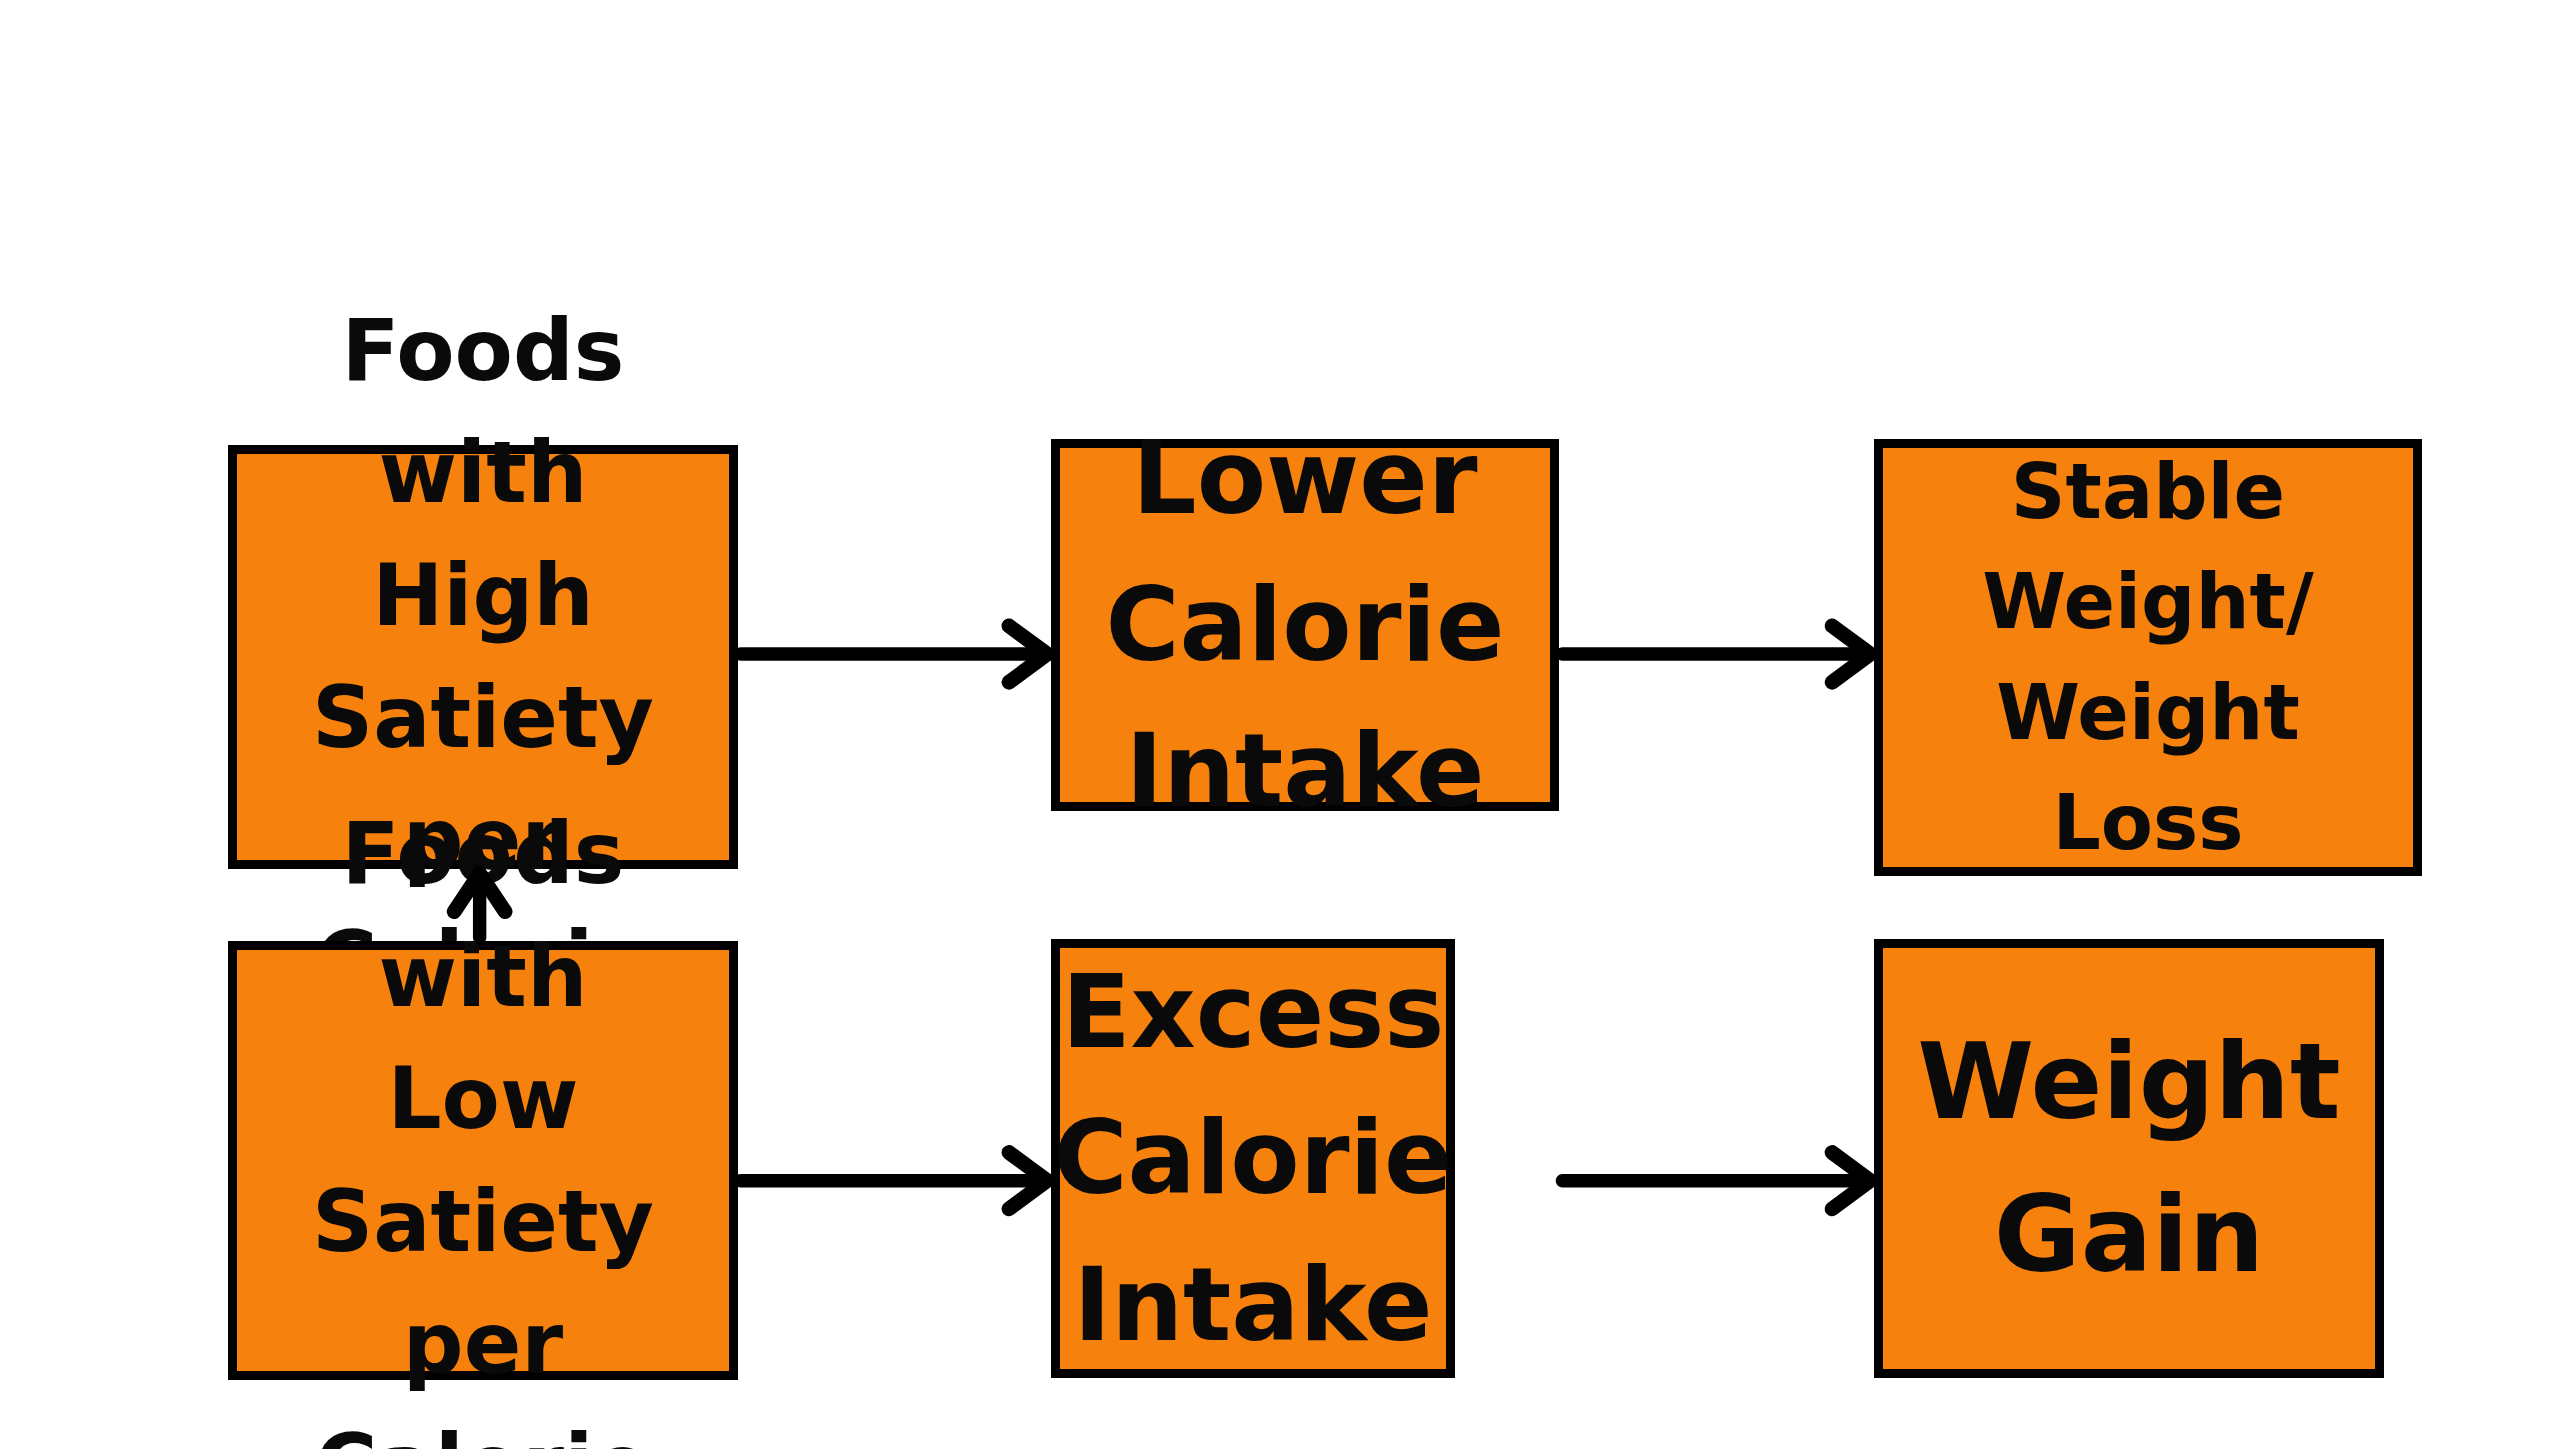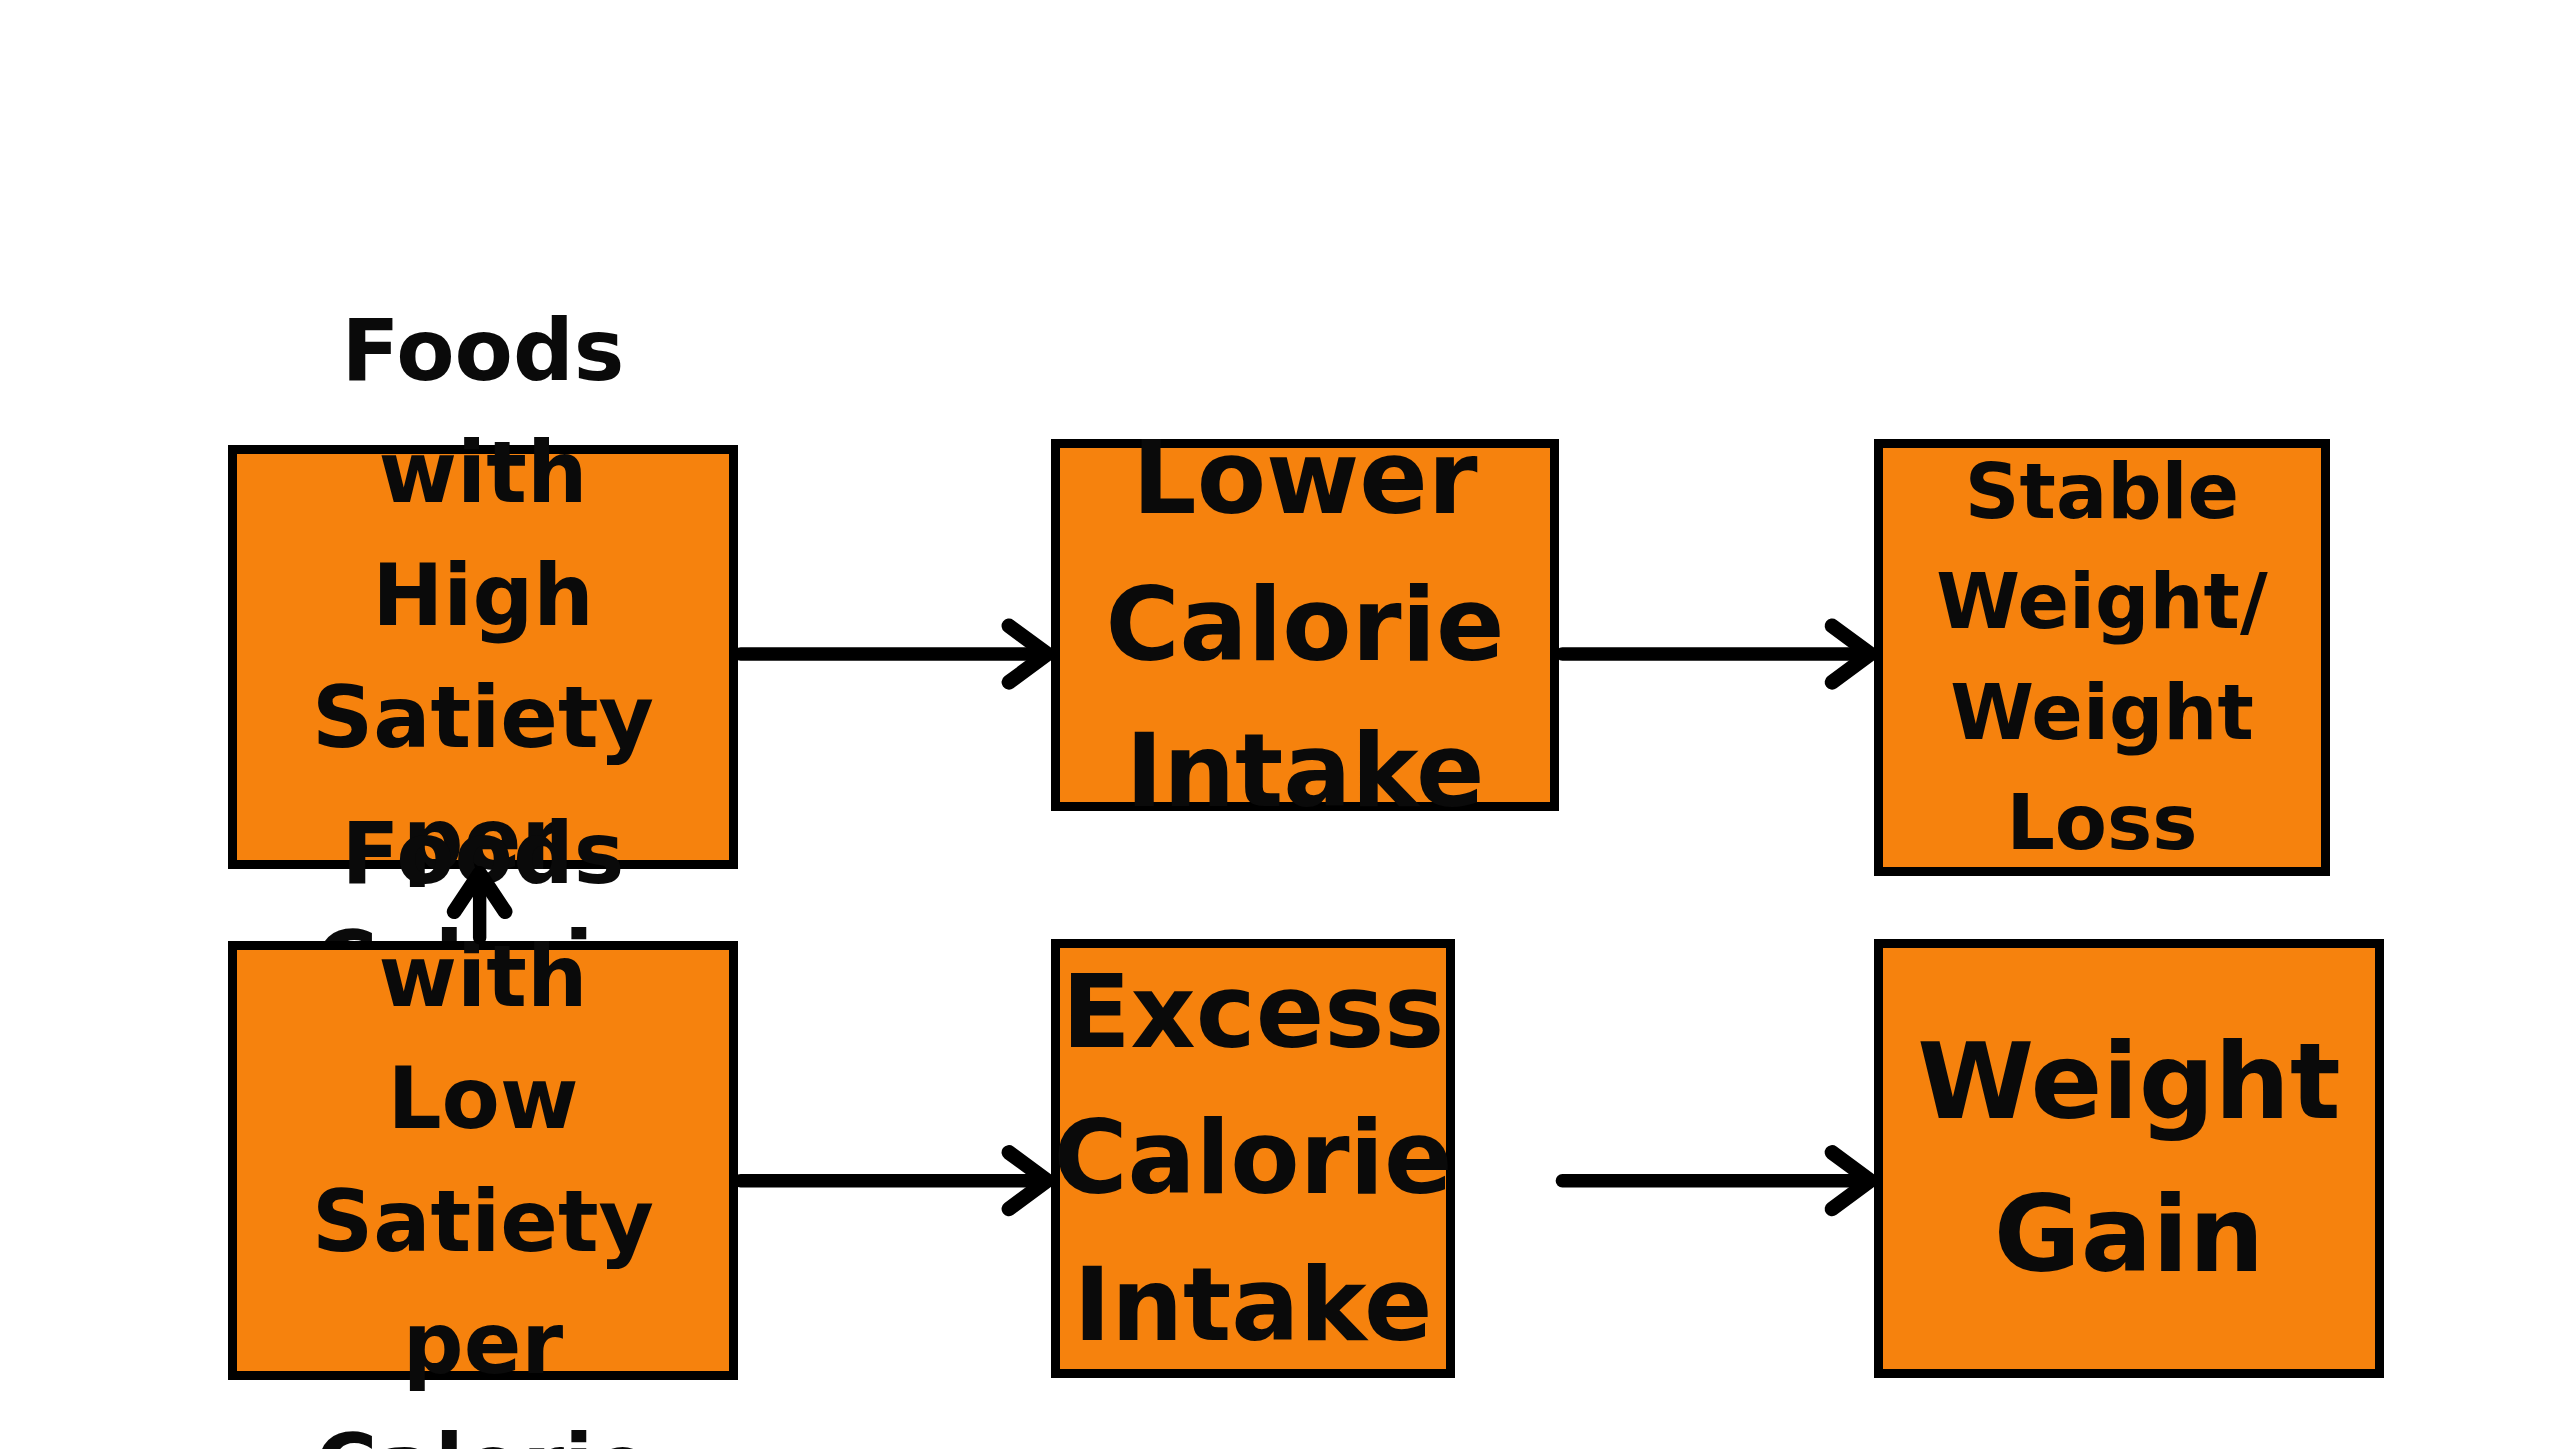--- a/index.html
+++ b/index.html
@@ -20,21 +20,21 @@
     color: var(--text, #0A0A0A);
     display: flex;
     align-items: center;
     justify-content: center;
     text-align: center;
     font-weight: bold;
   }
   .node .label { white-space: pre-line; display: block; }
   #node-a { left: 228px;  top: 445px;  width: 510px; height: 424px; font-size: 85px; line-height: 1.44; }
   #node-b { left: 1051px; top: 439px;  width: 508px; height: 372px; font-size: 101px; line-height: 1.45; }
-  #node-c { left: 1874px; top: 439px;  width: 456px; height: 437px; font-size: 76px; line-height: 1.45; }
+  #node-c { left: 1874px; top: 439px;  width: 548px; height: 437px; font-size: 76px; line-height: 1.45; }
   #node-d { left: 228px;  top: 941px; width: 510px; height: 439px; font-size: 85px; line-height: 1.44; }
   #node-e { left: 1051px; top: 939px; width: 404px; height: 439px; font-size: 101px; line-height: 1.45; }
   #node-f { left: 1874px; top: 939px; width: 510px; height: 439px; font-size: 106px; line-height: 1.44; }
   svg.arrows { position: absolute; left: 0; top: 0; width: 2576px; height: 1449px; pointer-events: none; }
   svg.arrows * { stroke: var(--arrow, #000000); fill: none; }
 </style>
 </head>
 <body>
 
 <div class="canvas">

